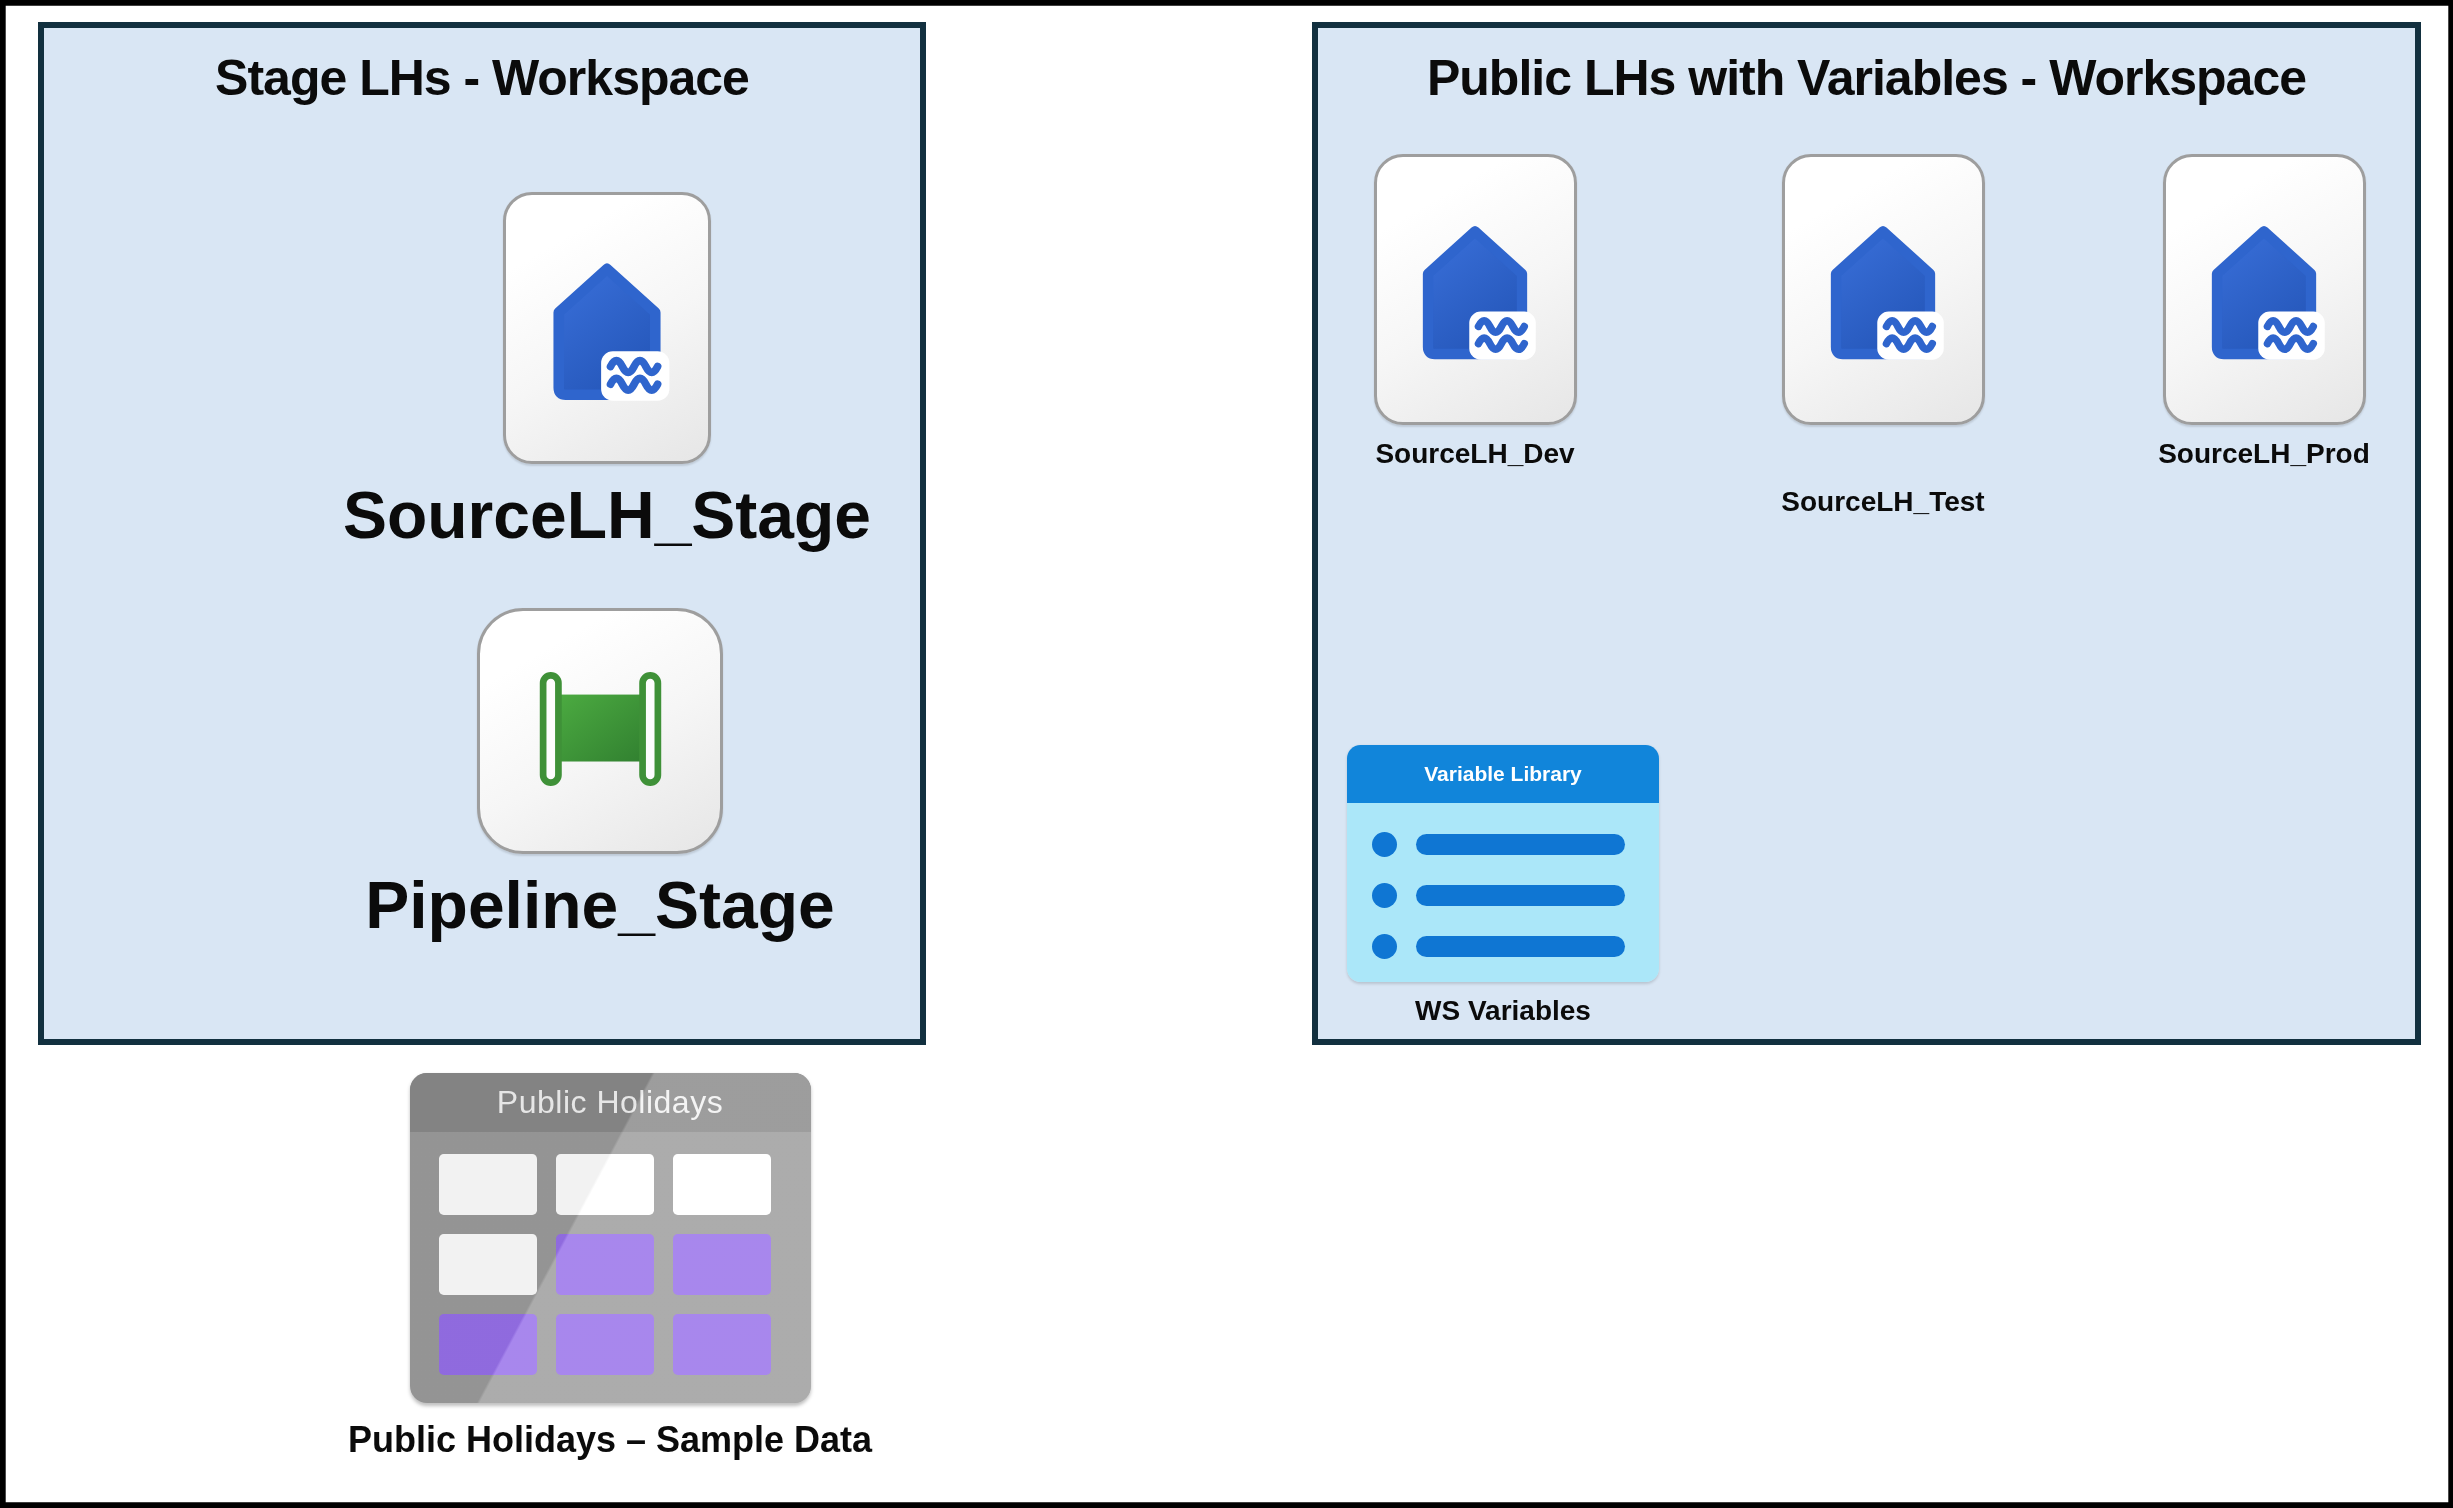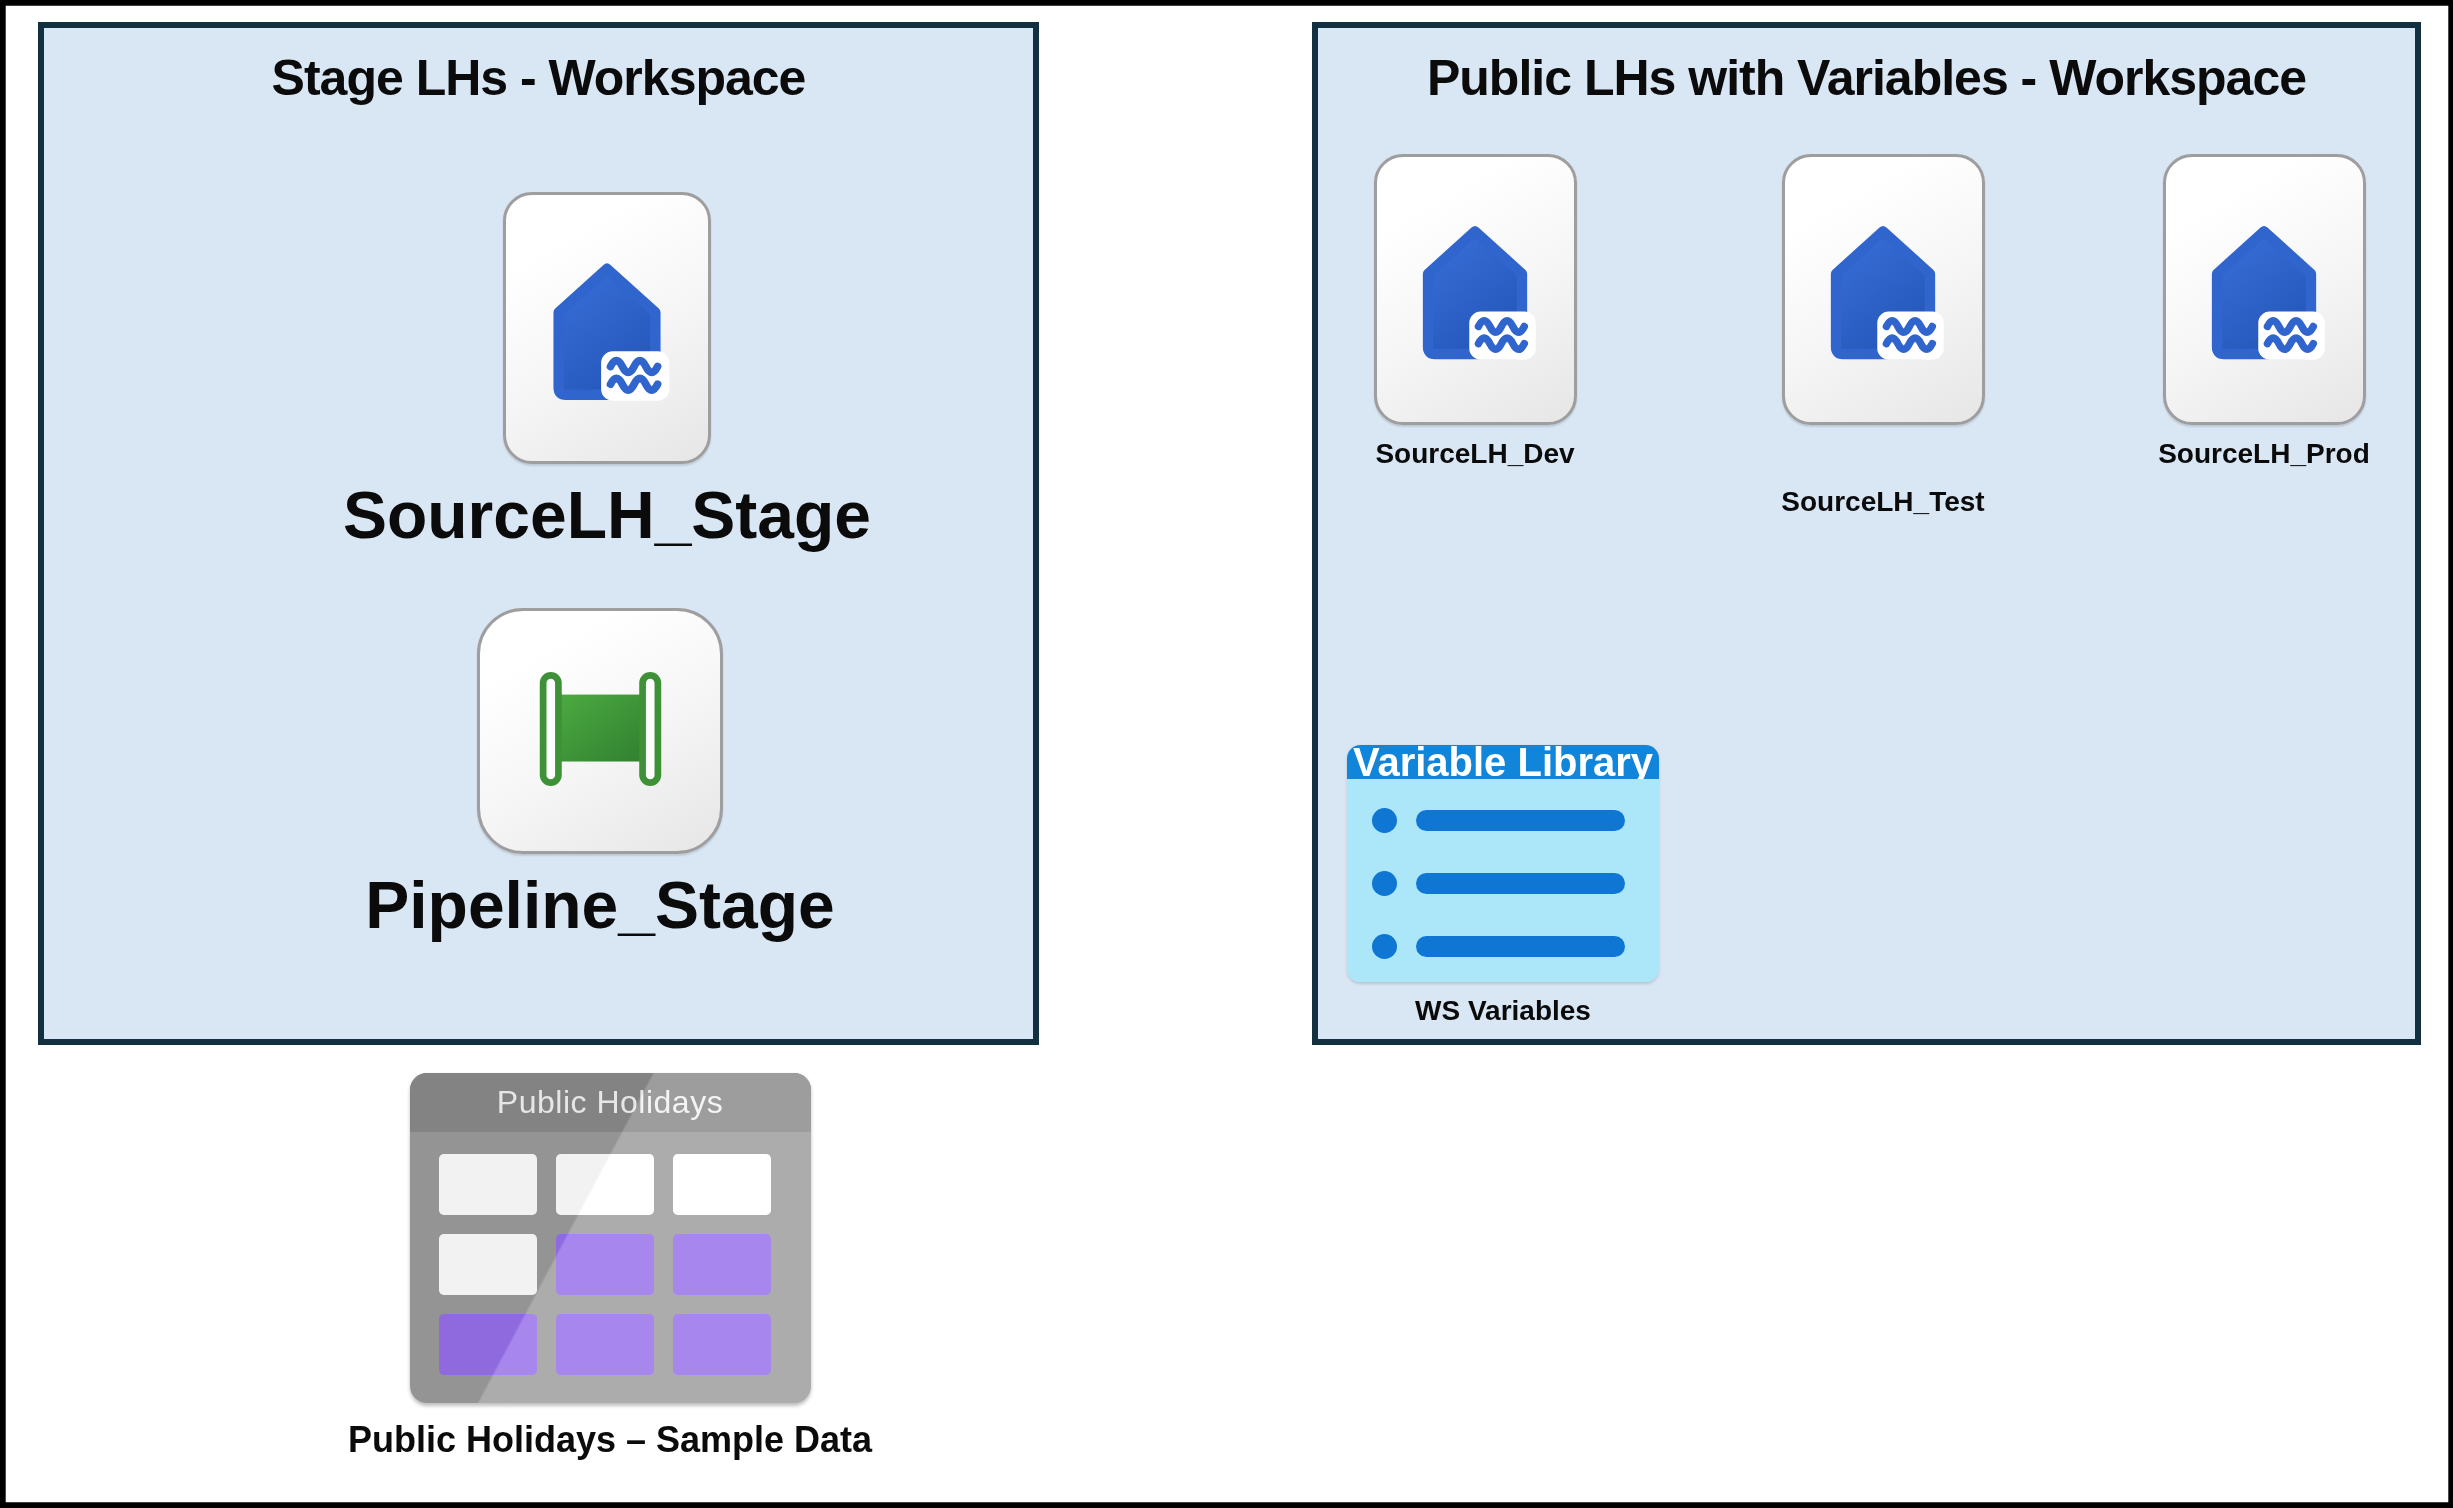--- a/index.html
+++ b/index.html
@@ -6,21 +6,21 @@
   .canvas{
     position:relative;width:2454px;height:1508px;background:#ffffff;
     box-shadow:inset 0 0 0 5.7px var(--frame,#000);
     font-family:"Liberation Sans",sans-serif;color:#0b0b0b;overflow:hidden;
   }
   .panel{
     position:absolute;top:22px;height:1023px;box-sizing:border-box;
     background:var(--panel-bg,#d9e6f4);
     border:6.7px solid var(--panel-border,#12303f);
   }
-  .panel.left{left:38px;width:1001px;}
+  .panel.left{left:38px;width:888px;}
   .panel.right{left:1312px;width:1109px;}
   .panel-title{
     position:absolute;top:21px;left:0;right:0;text-align:center;
     font-size:50px;font-weight:bold;letter-spacing:-1px;white-space:nowrap;
   }
   .item{position:absolute;display:flex;flex-direction:column;align-items:center;}
   .card{
     box-sizing:border-box;border:3.8px solid #9e9e9e;border-radius:29px;
     background:linear-gradient(150deg,#ffffff 20%,#f6f6f6 55%,#e6e6e6 100%);
     display:flex;align-items:center;justify-content:center;
@@ -30,22 +30,22 @@
   .card.pl{width:246px;height:246px;border-radius:46px;}
   .item-label{font-weight:bold;margin-top:13.4px;white-space:nowrap;}
   .lbl-xl{font-size:66px;}
   .lbl-lg{font-size:28px;}
   
   .vl-icon{
     width:312px;height:237px;border-radius:13.4px;overflow:hidden;
     display:flex;flex-direction:column;box-shadow:0 1.9px 2.9px rgba(0,0,0,0.15);
   }
   .vl-header{
-    height:34px;background:var(--vl-header,#1185da);color:#ffffff;
-    font-size:40px;font-weight:bold;display:flex;align-items:center;justify-content:center;
+    height:58px;background:var(--vl-header,#1185da);color:#ffffff;
+    font-size:21px;font-weight:bold;display:flex;align-items:center;justify-content:center;
   }
   .vl-body{flex:1;background:var(--vl-body,#abe7f9);padding:29px 34px 23px 25px;
     display:flex;flex-direction:column;justify-content:space-between;box-sizing:border-box;}
   .vl-row{display:flex;align-items:center;}
   .vl-bullet{width:25px;height:25px;border-radius:50%;background:var(--vl-item,#0f76d3);}
   .vl-bar{flex:1;height:21px;border-radius:10.5px;background:var(--vl-item,#0f76d3);margin-left:19px;}
   
   .ph-icon{
     position:relative;width:401px;height:330px;border-radius:17px;overflow:hidden;
     background:var(--table-body,#9c9c9c);box-shadow:0 2.9px 3.8px rgba(0,0,0,0.25);

